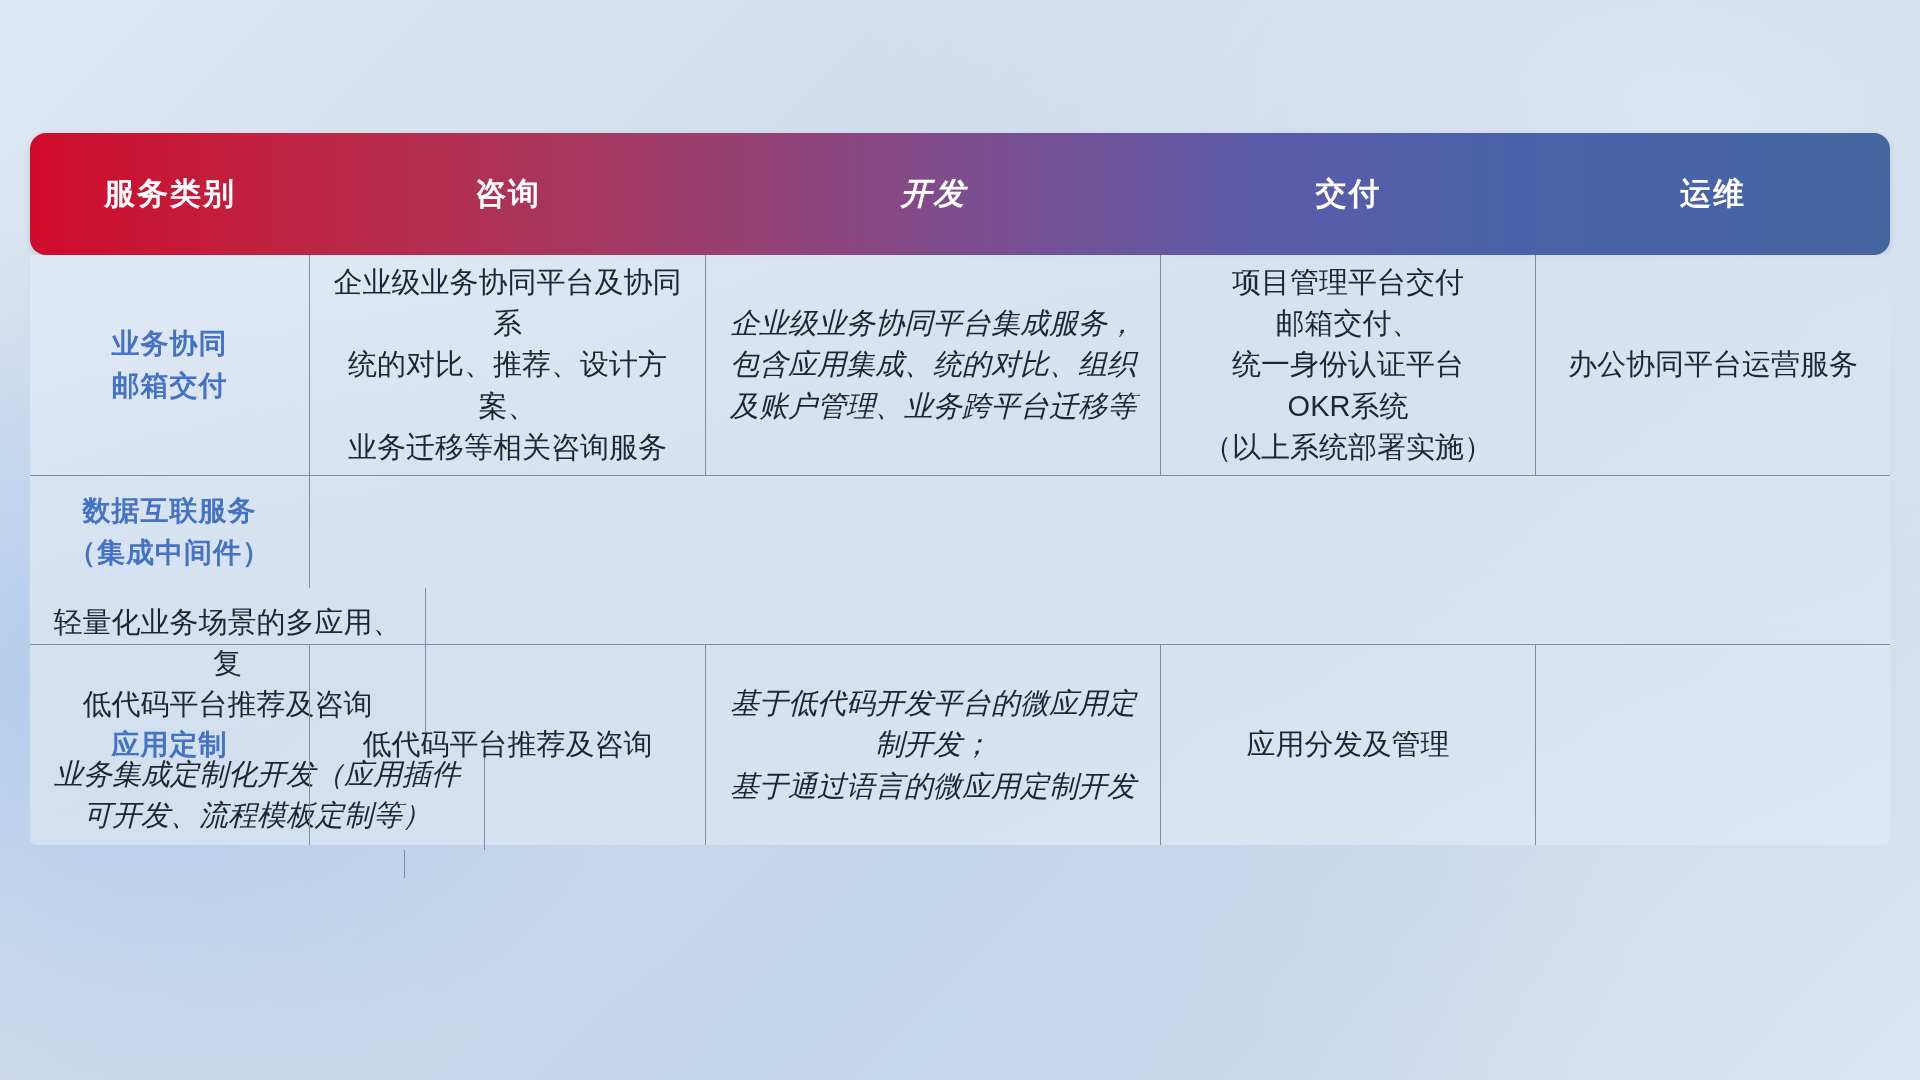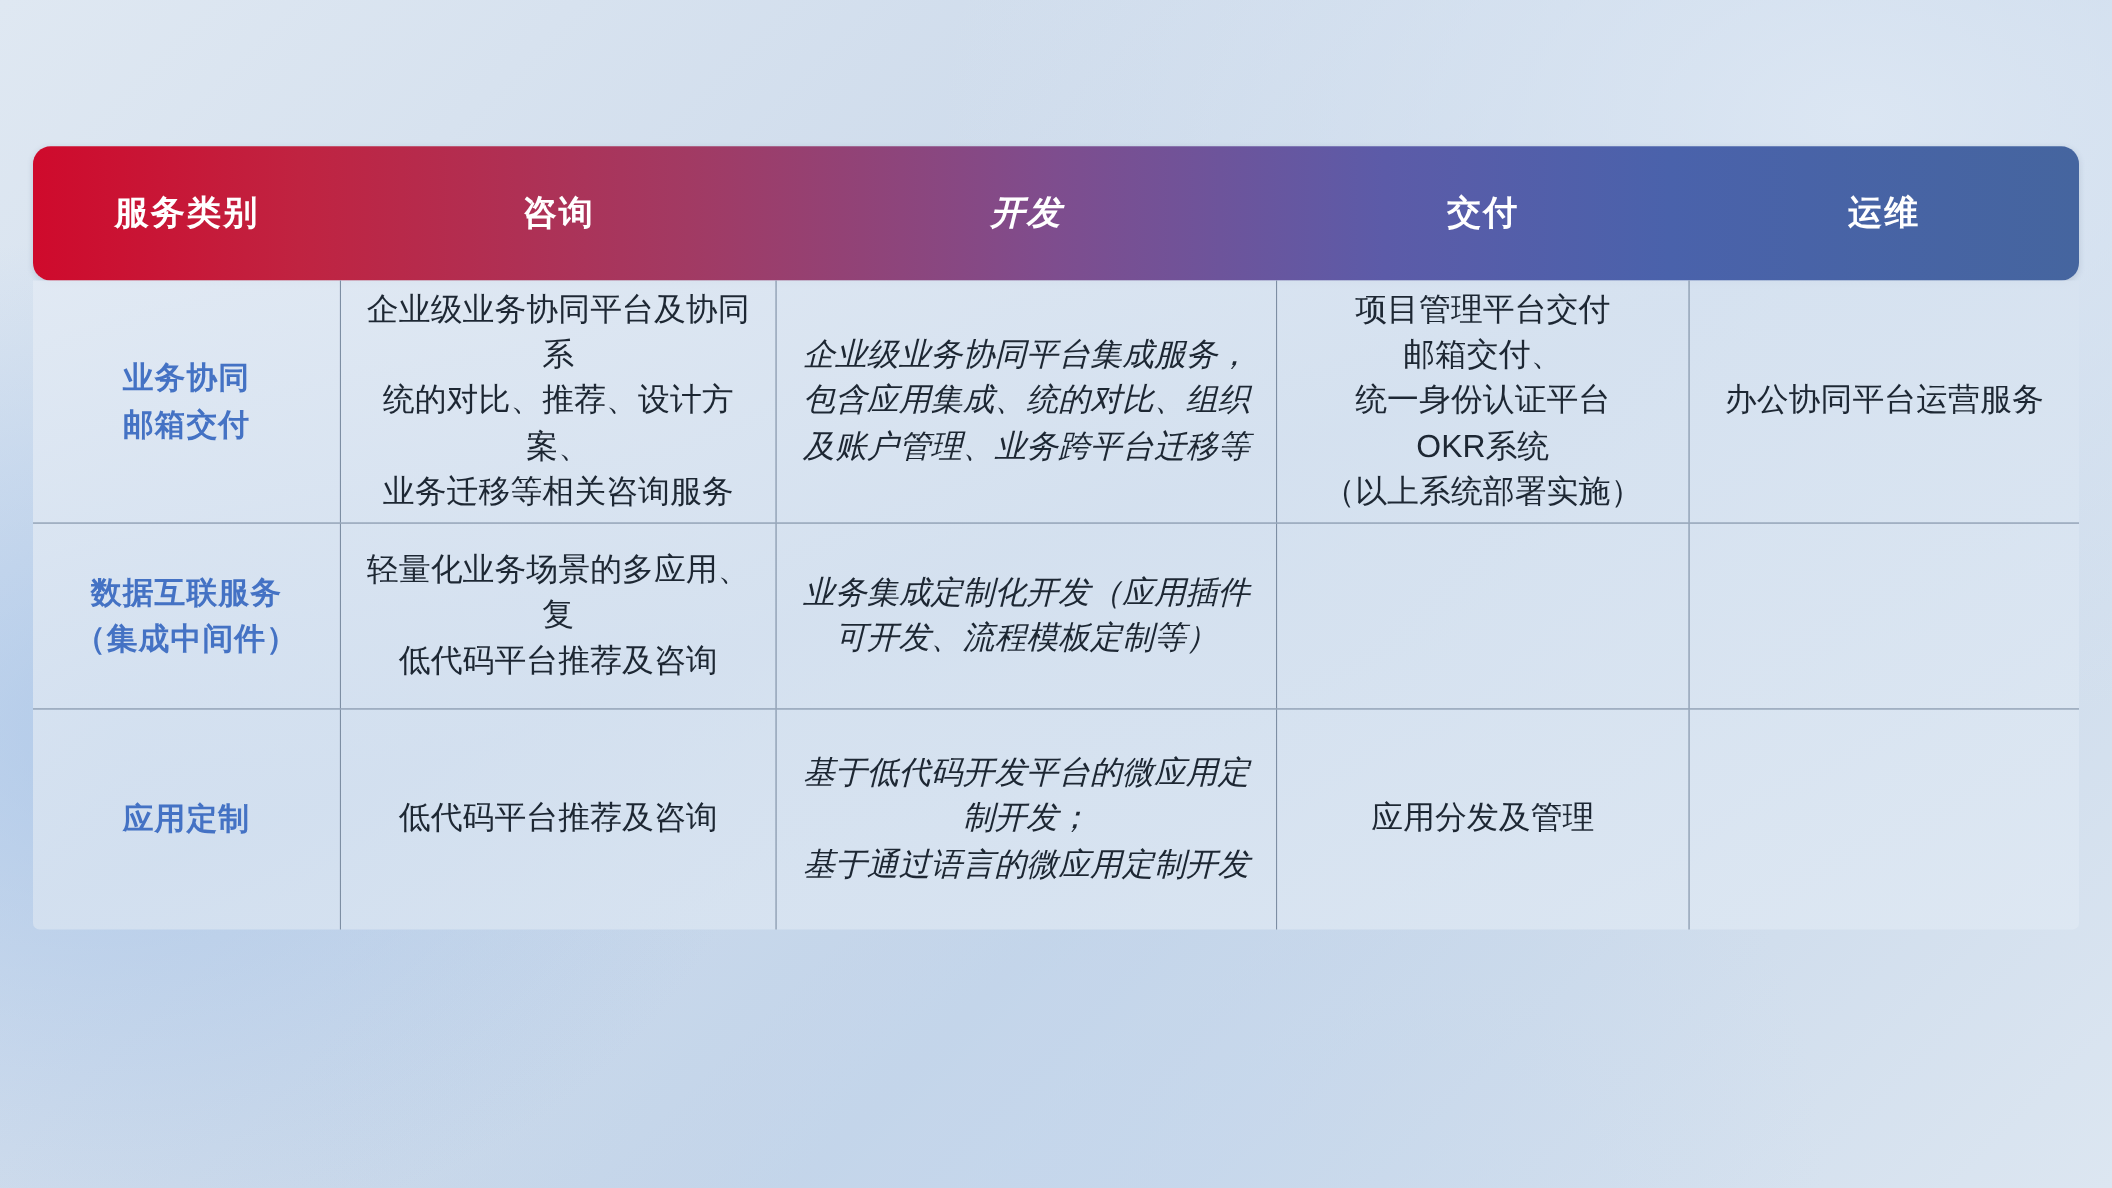--- a/index.html
+++ b/index.html
@@ -85,21 +85,21 @@
   .td.first {
     border-right: 1.5px solid #7d8ea3;
     color: #4472c4;
     font-weight: bold;
     font-size: 28px;
     line-height: 1.5;
     letter-spacing: 1px;
   }
   
   .row1 { height: 220px; }
-  .row2 { height: 168px; }
+  .row2 { height: 168px; flex-direction: column; }
   .row3 { height: 200px; }
 
   
   .tbody {
     border-radius: 0 0 6px 6px;
   }
 </style>
 </head>
 <body>
 

